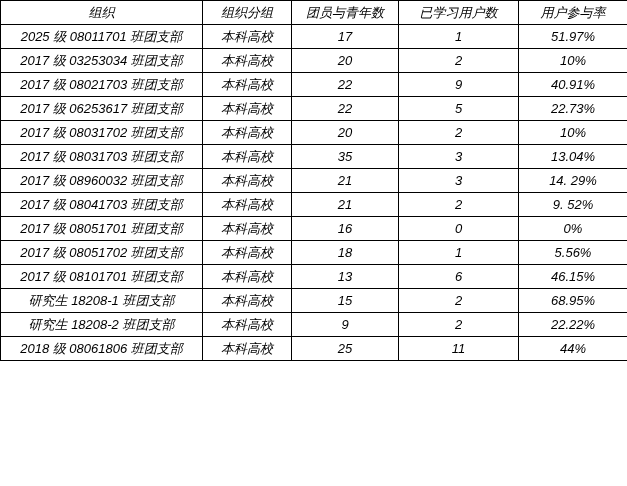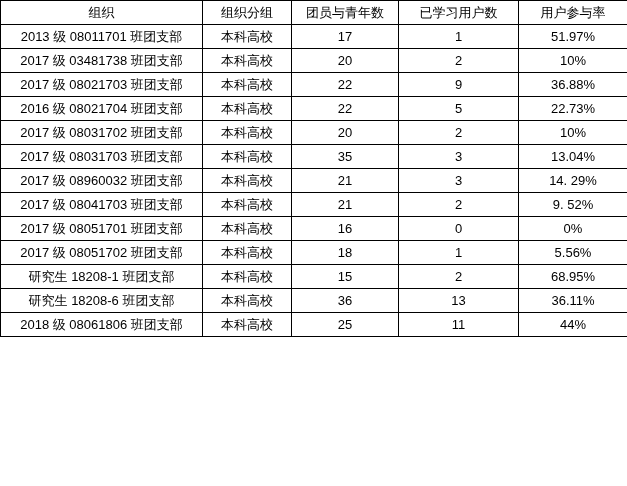--- a/index.html
+++ b/index.html
@@ -11,20 +11,21 @@
     width: 627px;
     height: 486px;
     font-family: "Liberation Sans", sans-serif;
     color: #000000;
     overflow: hidden;
   }
   #table-wrap {
     width: 627px;
     height: 486px;
     box-sizing: border-box;
+    font-style: italic;
   }
   table.data-table {
     border-collapse: collapse;
     width: 627px;
     table-layout: fixed;
     font-size: 13px;
   }
   table.data-table th,
   table.data-table td {
     border: 1px solid #000000;
@@ -62,42 +63,42 @@
       <tr>
         <th>组织</th>
         <th>组织分组</th>
         <th>团员与青年数</th>
         <th>已学习用户数</th>
         <th>用户参与率</th>
       </tr>
     </thead>
     <tbody id="table-body">
         <tr>
-          <td>2013 级 08011701 班团支部</td>
+          <td>2025 级 08011701 班团支部</td>
           <td>本科高校</td>
           <td>17</td>
           <td>1</td>
           <td>51.97%</td>
         </tr>
         <tr>
-          <td>2017 级 03481738 班团支部</td>
+          <td>2017 级 03253034 班团支部</td>
           <td>本科高校</td>
           <td>20</td>
           <td>2</td>
           <td>10%</td>
         </tr>
         <tr>
           <td>2017 级 08021703 班团支部</td>
           <td>本科高校</td>
           <td>22</td>
           <td>9</td>
-          <td>36.88%</td>
+          <td>40.91%</td>
         </tr>
         <tr>
-          <td>2016 级 08021704 班团支部</td>
+          <td>2017 级 06253617 班团支部</td>
           <td>本科高校</td>
           <td>22</td>
           <td>5</td>
           <td>22.73%</td>
         </tr>
         <tr>
           <td>2017 级 08031702 班团支部</td>
           <td>本科高校</td>
           <td>20</td>
           <td>2</td>
@@ -132,32 +133,39 @@
           <td>0%</td>
         </tr>
         <tr>
           <td>2017 级 08051702 班团支部</td>
           <td>本科高校</td>
           <td>18</td>
           <td>1</td>
           <td>5.56%</td>
         </tr>
         <tr>
+          <td>2017 级 08101701 班团支部</td>
+          <td>本科高校</td>
+          <td>13</td>
+          <td>6</td>
+          <td>46.15%</td>
+        </tr>
+        <tr>
           <td>研究生 18208-1 班团支部</td>
           <td>本科高校</td>
           <td>15</td>
           <td>2</td>
           <td>68.95%</td>
         </tr>
         <tr>
-          <td>研究生 18208-6 班团支部</td>
+          <td>研究生 18208-2 班团支部</td>
           <td>本科高校</td>
-          <td>36</td>
-          <td>13</td>
-          <td>36.11%</td>
+          <td>9</td>
+          <td>2</td>
+          <td>22.22%</td>
         </tr>
         <tr>
           <td>2018 级 08061806 班团支部</td>
           <td>本科高校</td>
           <td>25</td>
           <td>11</td>
           <td>44%</td>
         </tr>
       </tbody>
   </table>

